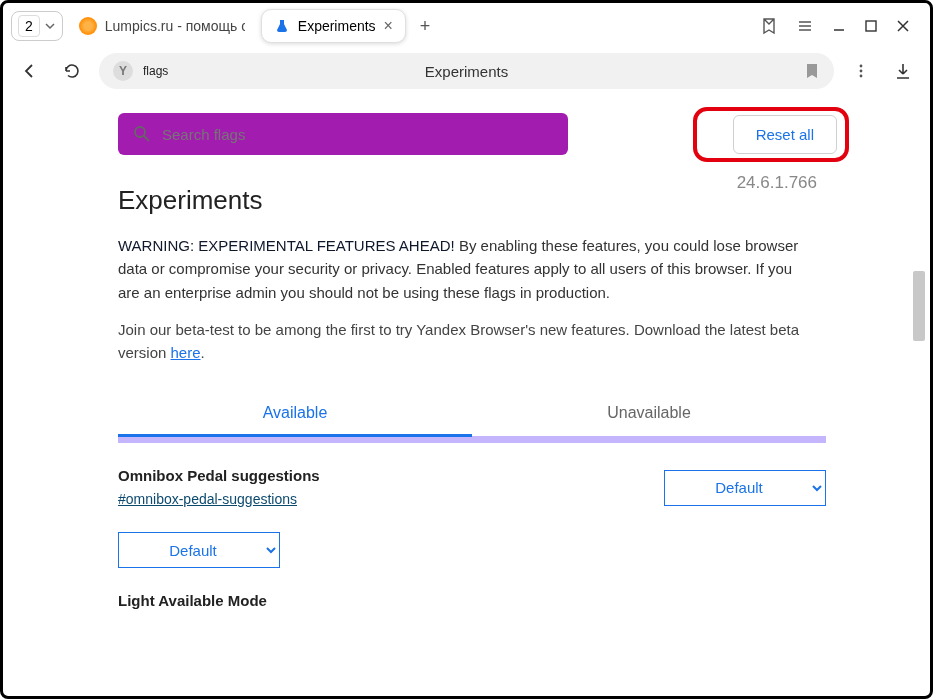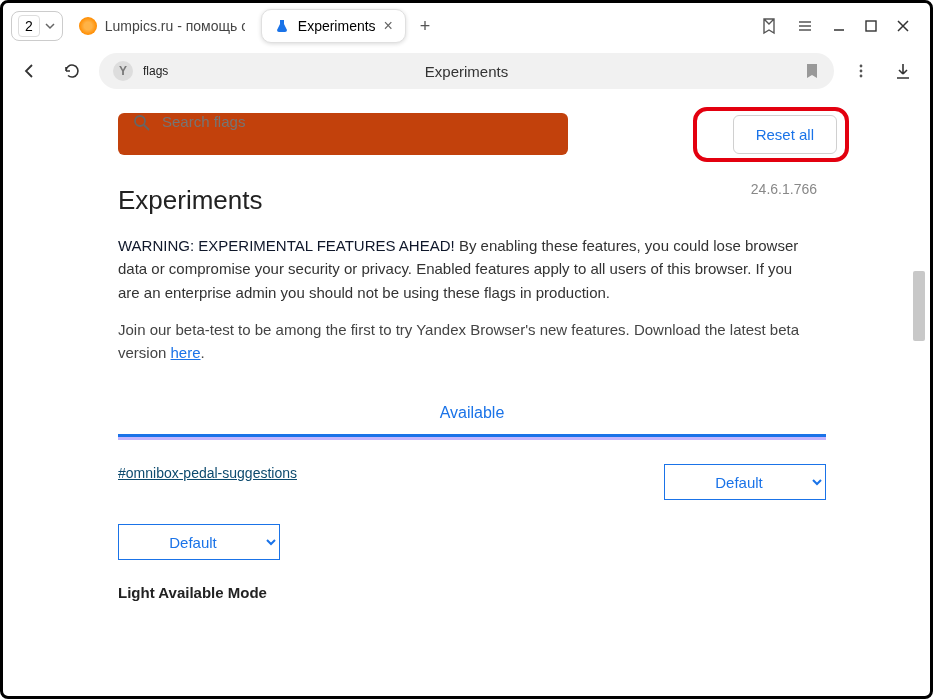--- a/index.html
+++ b/index.html
@@ -16,33 +16,33 @@
 .chrome-right svg, .chrome-right span { color: #444; }
 .toolbar { display: flex; align-items: center; height: 44px; padding: 0 12px; gap: 12px; }
 .toolbar .icon-btn { width: 30px; height: 30px; display: flex; align-items: center; justify-content: center; border-radius: 6px; color: #333; }
 .omnibox { flex: 1; height: 36px; background: #f1f1f1; border-radius: 18px; display: flex; align-items: center; padding: 0 14px; gap: 10px; position: relative; }
 .omnibox .yandex-icon { width: 20px; height: 20px; border-radius: 50%; background: #ddd; display: flex; align-items: center; justify-content: center; font-size: 12px; font-weight: bold; color: #777; }
 .omnibox-text { font-size: 12px; color: #222; }
 .omnibox-center { position: absolute; left: 50%; transform: translateX(-50%); font-size: 15px; color: #333; }
 .bookmark-icon { position: absolute; right: 14px; }
 .content { position: absolute; top: 92px; left: 3px; right: 3px; bottom: 3px; overflow: hidden; background: #fff; }
 .search-row { display: flex; align-items: center; padding: 18px 0 18px 112px; gap: 16px; }
-.search-box { flex: 0 0 450px; height: 42px; background: #c2410c; border-radius: 6px; display: flex; align-items: flex-start; padding: 0 14px; gap: 10px; }
+.search-box { flex: 0 0 450px; height: 42px; background: #a21caf; border-radius: 6px; display: flex; align-items: center; padding: 0 14px; gap: 10px; }
 .search-box input { border: none; background: transparent; font-size: 15px; flex: 1; outline: none; }
 .reset-wrap { margin-left: auto; margin-right: 90px; position: relative; }
 .reset-btn { border: 1px solid #d0d0d0; background: #fff; color: #1a73e8; font-size: 15px; padding: 10px 22px; border-radius: 6px; margin-left: 28px; }
 .highlight { position: absolute; border: 4px solid #e3000f; border-radius: 14px; top: -8px; left: -12px; right: -12px; bottom: -8px; pointer-events: none; }
 .main { padding: 0 0 0 112px; max-width: 820px; }
 h1 { font-size: 26px; font-weight: 400; color: #222; margin: 12px 0 6px; }
-.version { position: absolute; right: 110px; top: 86px; font-size: 14px; color: #888; }
+.version { position: absolute; right: 110px; top: 78px; font-size: 17px; color: #888; }
 .warning-block { margin: 18px 0 10px; font-size: 15px; line-height: 1.55; color: #333; max-width: 700px; }
 .warn-red { color: #0f172a; margin-top: 36px; }
 .beta-block { margin: 14px 0 26px; font-size: 15px; line-height: 1.55; color: #444; max-width: 700px; }
 .beta-block a { color: #1a73e8; text-decoration: underline; }
-.tabs-row { display: flex; border-bottom: 4px solid #c4b5fd; margin-top: 12px; max-width: 720px; }
+.tabs-row { display: flex; border-bottom: 7px solid #c4b5fd; margin-top: 12px; max-width: 720px; }
 .tabs-row .tab-item { flex: 1; text-align: center; padding: 14px 0; font-size: 16px; color: #666; position: relative; }
 .tabs-row .tab-item.sel { color: #1a73e8; }
 .tabs-row .tab-item.sel::after { content: ''; position: absolute; left: 0; right: 0; bottom: -1px; height: 3px; background: #1a73e8; }
 .flag { margin: 24px 0 0; max-width: 720px; display: flex; gap: 18px; }
 .flag-text { flex: 1; }
 .flag-title { font-size: 15px; font-weight: 600; color: #222; margin-bottom: 6px; }
 .flag-desc { font-size: 14.5px; color: #555; line-height: 1.5; margin-bottom: 6px; }
 .flag-anchor { font-size: 14px; color: #0c4a6e; text-decoration: underline; }
 .flag-select { align-self: center; }
 .flag-select select { width: 162px; height: 36px; border: 1px solid #1a73e8; color: #1a73e8; font-size: 15px; padding: 0 10px; background: #fff; text-align: center; }
@@ -147,24 +147,26 @@
     <p class="warning-block">
       <span class="warn-red">WARNING: EXPERIMENTAL FEATURES AHEAD!</span><span> By enabling these features, you could lose browser data or compromise your security or privacy. Enabled features apply to all users of this browser. If you are an enterprise admin you should not be using these flags in production.</span>
     </p>
 
     <p class="beta-block">
       <span>Join our beta-test to be among the first to try Yandex Browser's new features. Download the latest beta version </span><a href="#">here</a>.
     </p>
 
     <div class="tabs-row">
       <div class="tab-item sel">Available</div>
+      <div class="tab-item">Unavailable</div>
     </div>
 
     <div class="flag">
       <div class="flag-text">
+        <div class="flag-title">Omnibox Pedal suggestions</div>
         <a class="flag-anchor" href="#">#omnibox-pedal-suggestions</a>
       </div>
       <div class="flag-select"><select><option>Default</option></select></div>
     </div>
 
     <div class="flag">
       <div class="flag-select"><select><option>Default</option></select></div>
     </div>
 
     <div class="flag">

